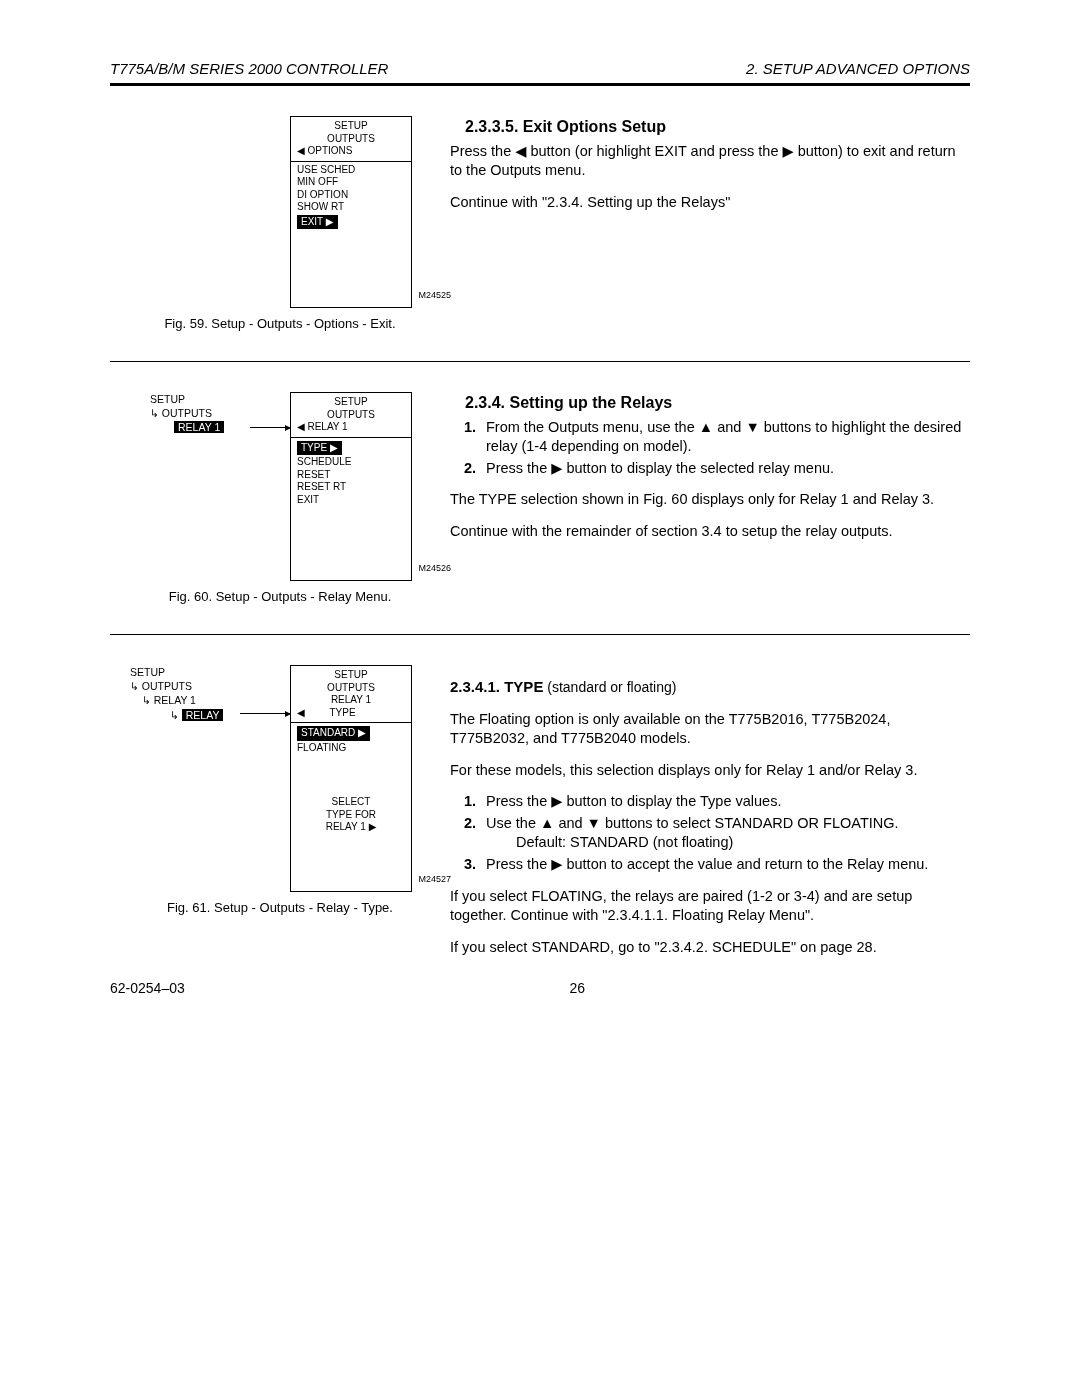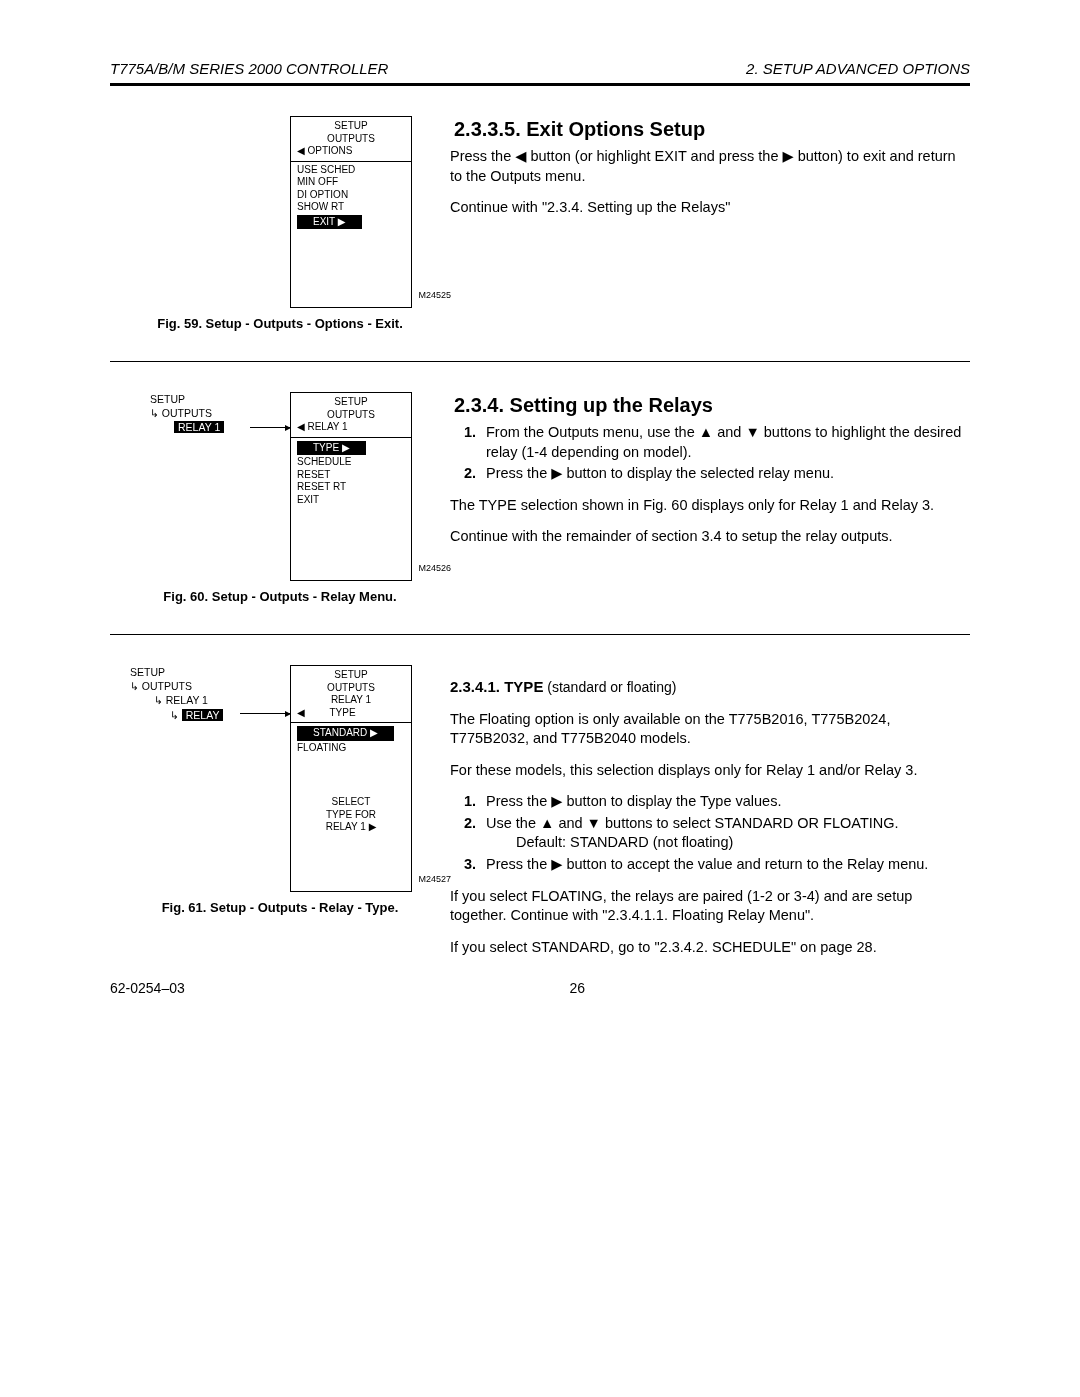--- a/index.html
+++ b/index.html
@@ -41,22 +41,22 @@
     width: 340px;
     flex-shrink: 0;
   }
   .right {
     flex: 1;
     font-size: 14.5px;
     line-height: 1.35;
   }
   .right h3 {
     font-weight: bold;
-    font-size: 20px;
-    margin: 0 0 4px 4px;
+    font-size: 16px;
+    margin: 0 0 4px 15px;
   }
   .right h4 {
     font-weight: bold;
     font-size: 15px;
     margin: 0 0 4px 0;
     display: inline;
   }
   .right .subnote {
     font-size: 14px;
   }
@@ -83,40 +83,40 @@
   }
   .lcd .foot {
     padding: 2px 6px 4px 6px;
     text-align: center;
     line-height: 1.25;
   }
   .lcd .hi {
     background: #000;
     color: #fff;
     display: inline-block;
-    padding: 1px 16px;
+    padding: 1px 4px;
     margin: 1px 0;
   }
   .lcd .spacer {
     height: 60px;
   }
   .lcd .spacer2 {
     height: 70px;
   }
   .lcd .spacer3 {
     height: 36px;
   }
   .figid {
     position: absolute;
     right: -40px;
     bottom: 7px;
     font-size: 9px;
   }
   .caption {
-    font-weight: bold;
+    font-weight: normal;
     font-size: 13px;
     text-align: center;
     margin-top: 8px;
   }
   .tree {
     position: absolute;
     font-size: 10.5px;
     line-height: 1.35;
   }
   .tree .hi {
@@ -246,21 +246,21 @@
     </div>
   </div>
 
   <hr class="sec-rule">
 
   <div class="row">
     <div class="left" style="position:relative;">
       <div class="tree" style="top:0; left:20px;">
         <div>SETUP</div>
         <div><span>↳</span> <span>OUTPUTS</span></div>
-        <div style="margin-left:24px;"><span>↳</span> <span>RELAY 1</span></div>
+        <div style="margin-left:12px;"><span>↳</span> <span>RELAY 1</span></div>
         <div style="margin-left:40px;"><span>↳</span> <span class="hi">RELAY</span></div>
       </div>
       <div class="arrow-line" style="top:48px; left:130px; width:50px;"></div>
 
       <div class="lcd" style="min-height:225px;">
         <div class="head">
           <div>SETUP</div>
           <div>OUTPUTS</div>
           <div>RELAY 1</div>
           <div style="text-align:left; white-space:pre;">◀         TYPE</div>

